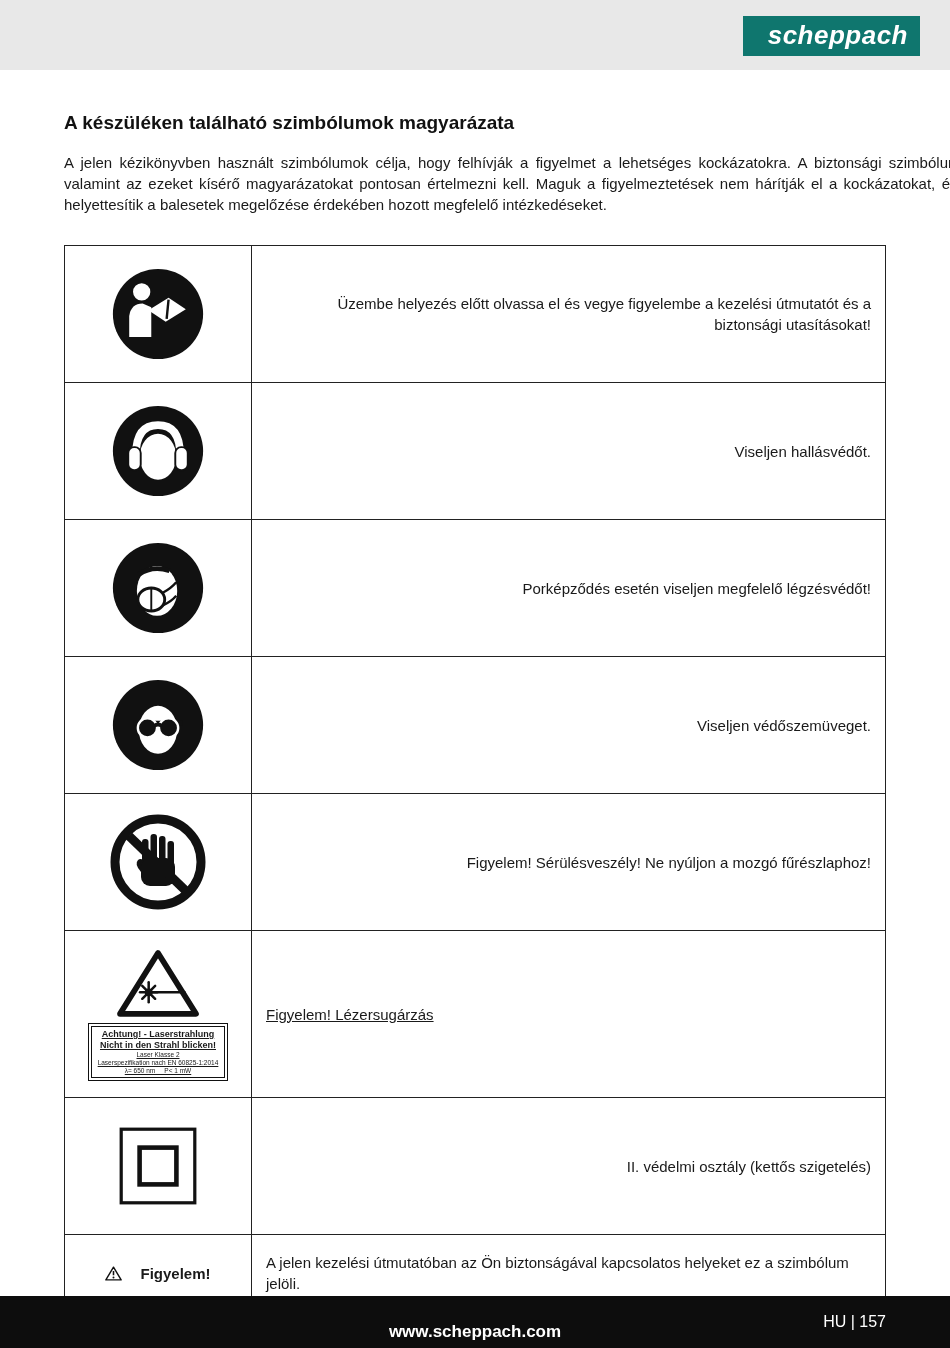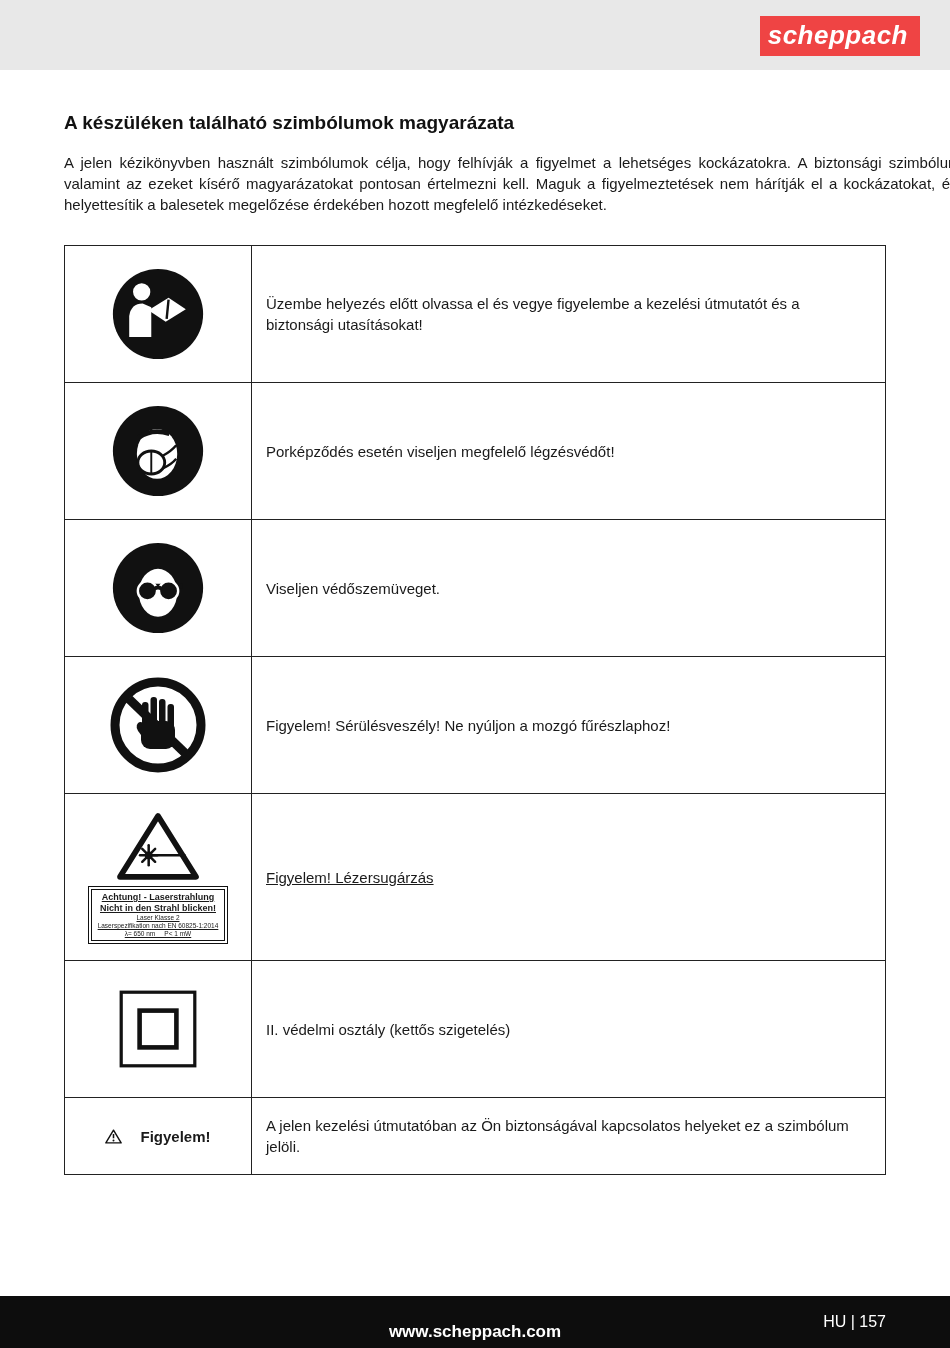--- a/index.html
+++ b/index.html
@@ -11,22 +11,22 @@
     color:#1a1a1a;
     overflow:hidden;
   }
   
   .header-bar{
     position:absolute;top:0;left:0;width:950px;height:70px;
     background:#e8e8e8;
   }
   .logo-box{
     position:absolute;top:16px;right:30px;
-    background:#ef4444;color:#fff;
-    padding:6px 12px 8px 8px;
+    background:#0f766e;color:#fff;
+    padding:6px 12px 8px 25px;
     margin-left:8px;
   }
   .logo-text{
     font-weight:bold;font-style:italic;
     font-size:26px;letter-spacing:.5px;line-height:1;
   }
   
   .content{position:absolute;top:70px;left:64px;width:929px;}
   .page-title{
     margin:42px 0 18px 0;
@@ -38,21 +38,21 @@
   
   table.sym-table{
     border-collapse:collapse;width:822px;table-layout:fixed;
   }
   table.sym-table td{
     border:1px solid #222;
     vertical-align:middle;
   }
   td.icon-cell{width:186px;text-align:center;padding:16px 0;}
   td.text-cell{padding:10px 14px;font-size:15px;line-height:21px;}
-  tr.row-std td{height:104px;}
+  tr.row-std td{height:104px;text-align:right;}
   tr.row-laser td{height:132px;text-decoration:underline;}
   tr.row-last td{height:44px;}
   .circle-icon{width:96px;height:96px;display:block;margin:0 auto;}
   .ring-icon{width:100px;height:100px;display:block;margin:0 auto;}
   .sq-icon{width:92px;height:92px;display:block;margin:0 auto;}
   
   .laser-wrap{display:flex;flex-direction:column;align-items:center;gap:4px;}
   .laser-tri{width:86px;height:72px;display:block;}
   .laser-label{
     border:1px solid #111;padding:2px;width:134px;background:#fff;
@@ -102,20 +102,32 @@
             <circle cx="50" cy="50" r="47" fill="#111"></circle>
             <circle cx="33" cy="27" r="9" fill="#fff"></circle>
             <path d="M20 74 L20 52 Q22 39 34 39 L43 43 L43 74 Z" fill="#fff"></path>
             <path d="M40 46 L61 33 L79 45 L58 58 Z" fill="#fff"></path>
             <path d="M61 35 L59 55" stroke="#111" stroke-width="2.5" fill="none"></path>
           </svg>
         </td>
         <td class="text-cell">Üzembe helyezés előtt olvassa el és vegye figyelembe a kezelési útmutatót és a biztonsági utasításokat!</td>
       </tr>
 
+      <tr class="row-std">
+        <td class="icon-cell">
+          <svg class="circle-icon" viewBox="0 0 100 100">
+            <circle cx="50" cy="50" r="47" fill="#111"></circle>
+            <ellipse cx="50" cy="56" rx="19" ry="24" fill="#fff"></ellipse>
+            <path d="M27 54 Q27 23 50 23 Q73 23 73 54" stroke="#fff" stroke-width="8" fill="none"></path>
+            <rect x="19" y="46" width="13" height="24" rx="6" fill="#fff" stroke="#111" stroke-width="2"></rect>
+            <rect x="68" y="46" width="13" height="24" rx="6" fill="#fff" stroke="#111" stroke-width="2"></rect>
+          </svg>
+        </td>
+        <td class="text-cell">Viseljen hallásvédőt.</td>
+      </tr>
 
       <tr class="row-std">
         <td class="icon-cell">
           <svg class="circle-icon" viewBox="0 0 100 100">
             <circle cx="50" cy="50" r="47" fill="#111"></circle>
             <ellipse cx="49" cy="53" rx="21" ry="26" fill="#fff"></ellipse>
             <path d="M30 36 Q44 26 62 32" stroke="#111" stroke-width="5" fill="none"></path>
             <ellipse cx="43" cy="62" rx="14" ry="12" fill="#fff" stroke="#111" stroke-width="3"></ellipse>
             <path d="M43 51 L43 73" stroke="#111" stroke-width="2"></path>
             <path d="M55 55 Q64 50 69 44" stroke="#111" stroke-width="2.5" fill="none"></path>

